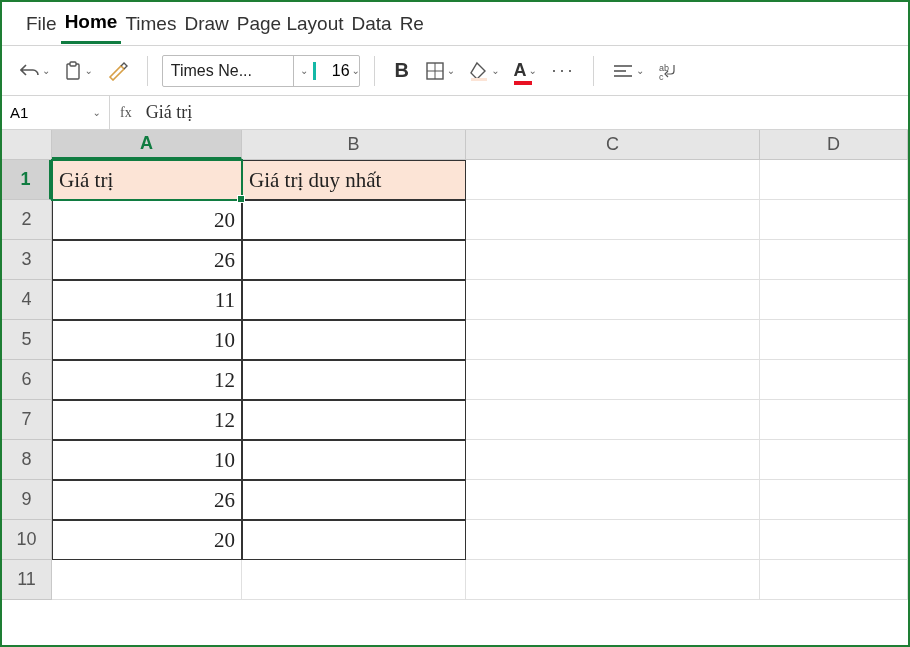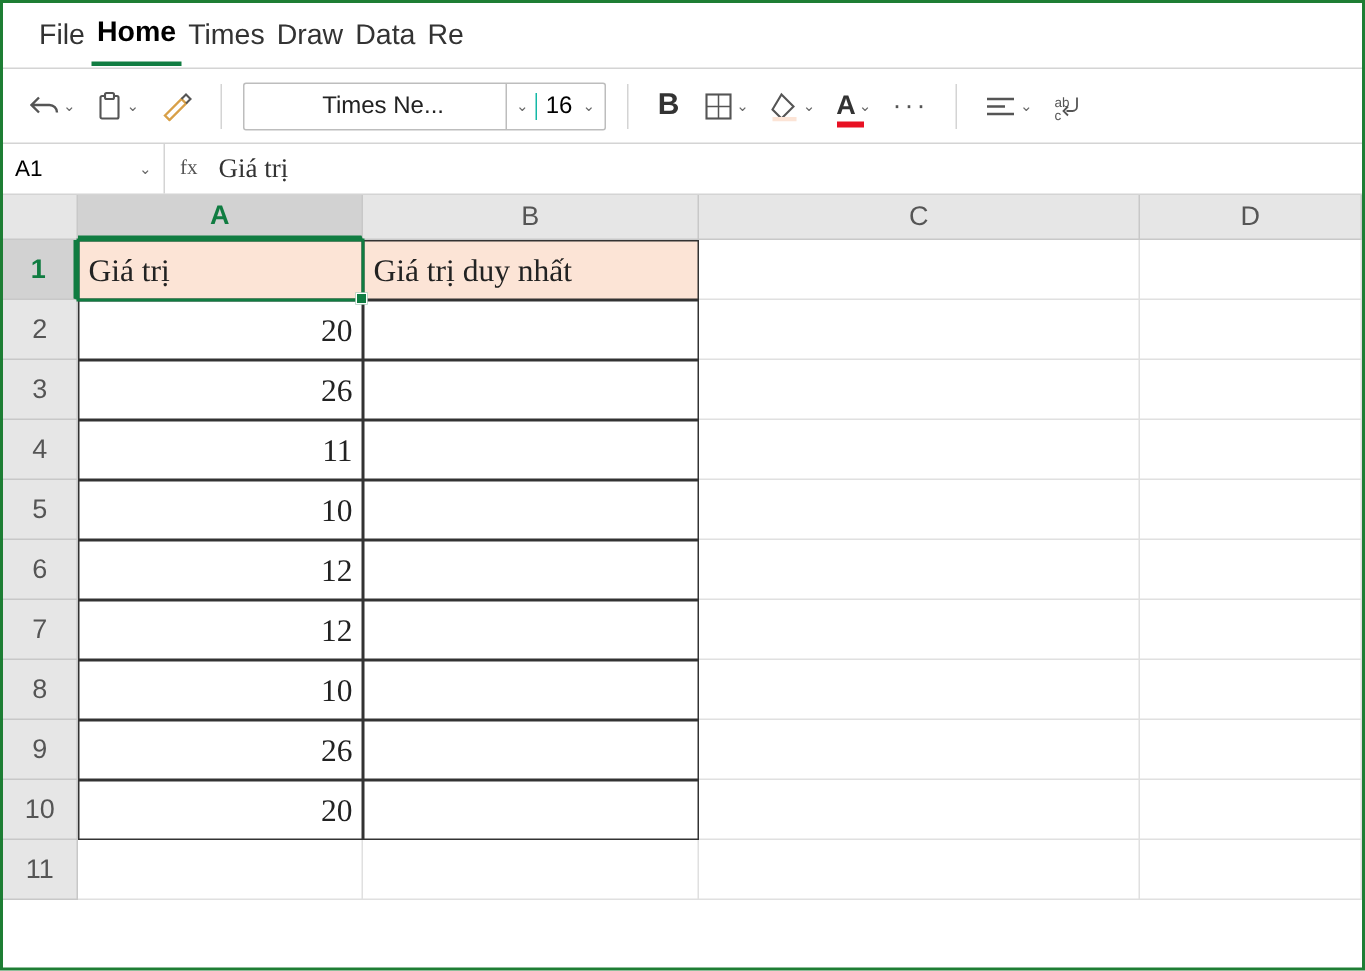--- a/index.html
+++ b/index.html
@@ -67,26 +67,25 @@
     border-radius: 2px;
   }
   .font-name {
     width: 130px;
     padding: 0 8px;
     font-size: 16px;
     color: #222;
     white-space: nowrap;
     overflow: hidden;
     text-overflow: ellipsis;
-    margin-left: 44px;
   }
   .font-size {
-    border-left: 1px solid #14b8a6;
+    border-left: 3px solid #14b8a6;
     width: 46px;
-    padding: 0 6px;
+    padding: 0 16px;
     font-size: 16px;
     display: flex;
     align-items: center;
     justify-content: space-between;
   }
   .font-chev {
     width: 20px;
     display: flex;
     justify-content: center;
     border-left: 1px solid #bdbdbd;
@@ -216,20 +215,21 @@
   svg { display: block; }
 </style>
 </head>
 <body>
 
 <div class="ribbon-tabs">
   <div class="ribbon-tab">File</div>
   <div class="ribbon-tab active">Home</div>
   <div class="ribbon-tab">Times</div>
   <div class="ribbon-tab">Draw</div>
+  <div class="ribbon-tab">Page Layout</div>
   <div class="ribbon-tab">Data</div>
   <div class="ribbon-tab">Re</div>
 </div>
 
 <div class="toolbar">
   <div class="tool-btn">
     <svg width="20" height="18" viewBox="0 0 20 18">
         <path d="M6 3 L1 8 L6 13 M1 8 H13 A5 5 0 0 1 18 13" fill="none" stroke="#555" stroke-width="1.6"></path>
       </svg>
     <span class="chev">⌄</span>

